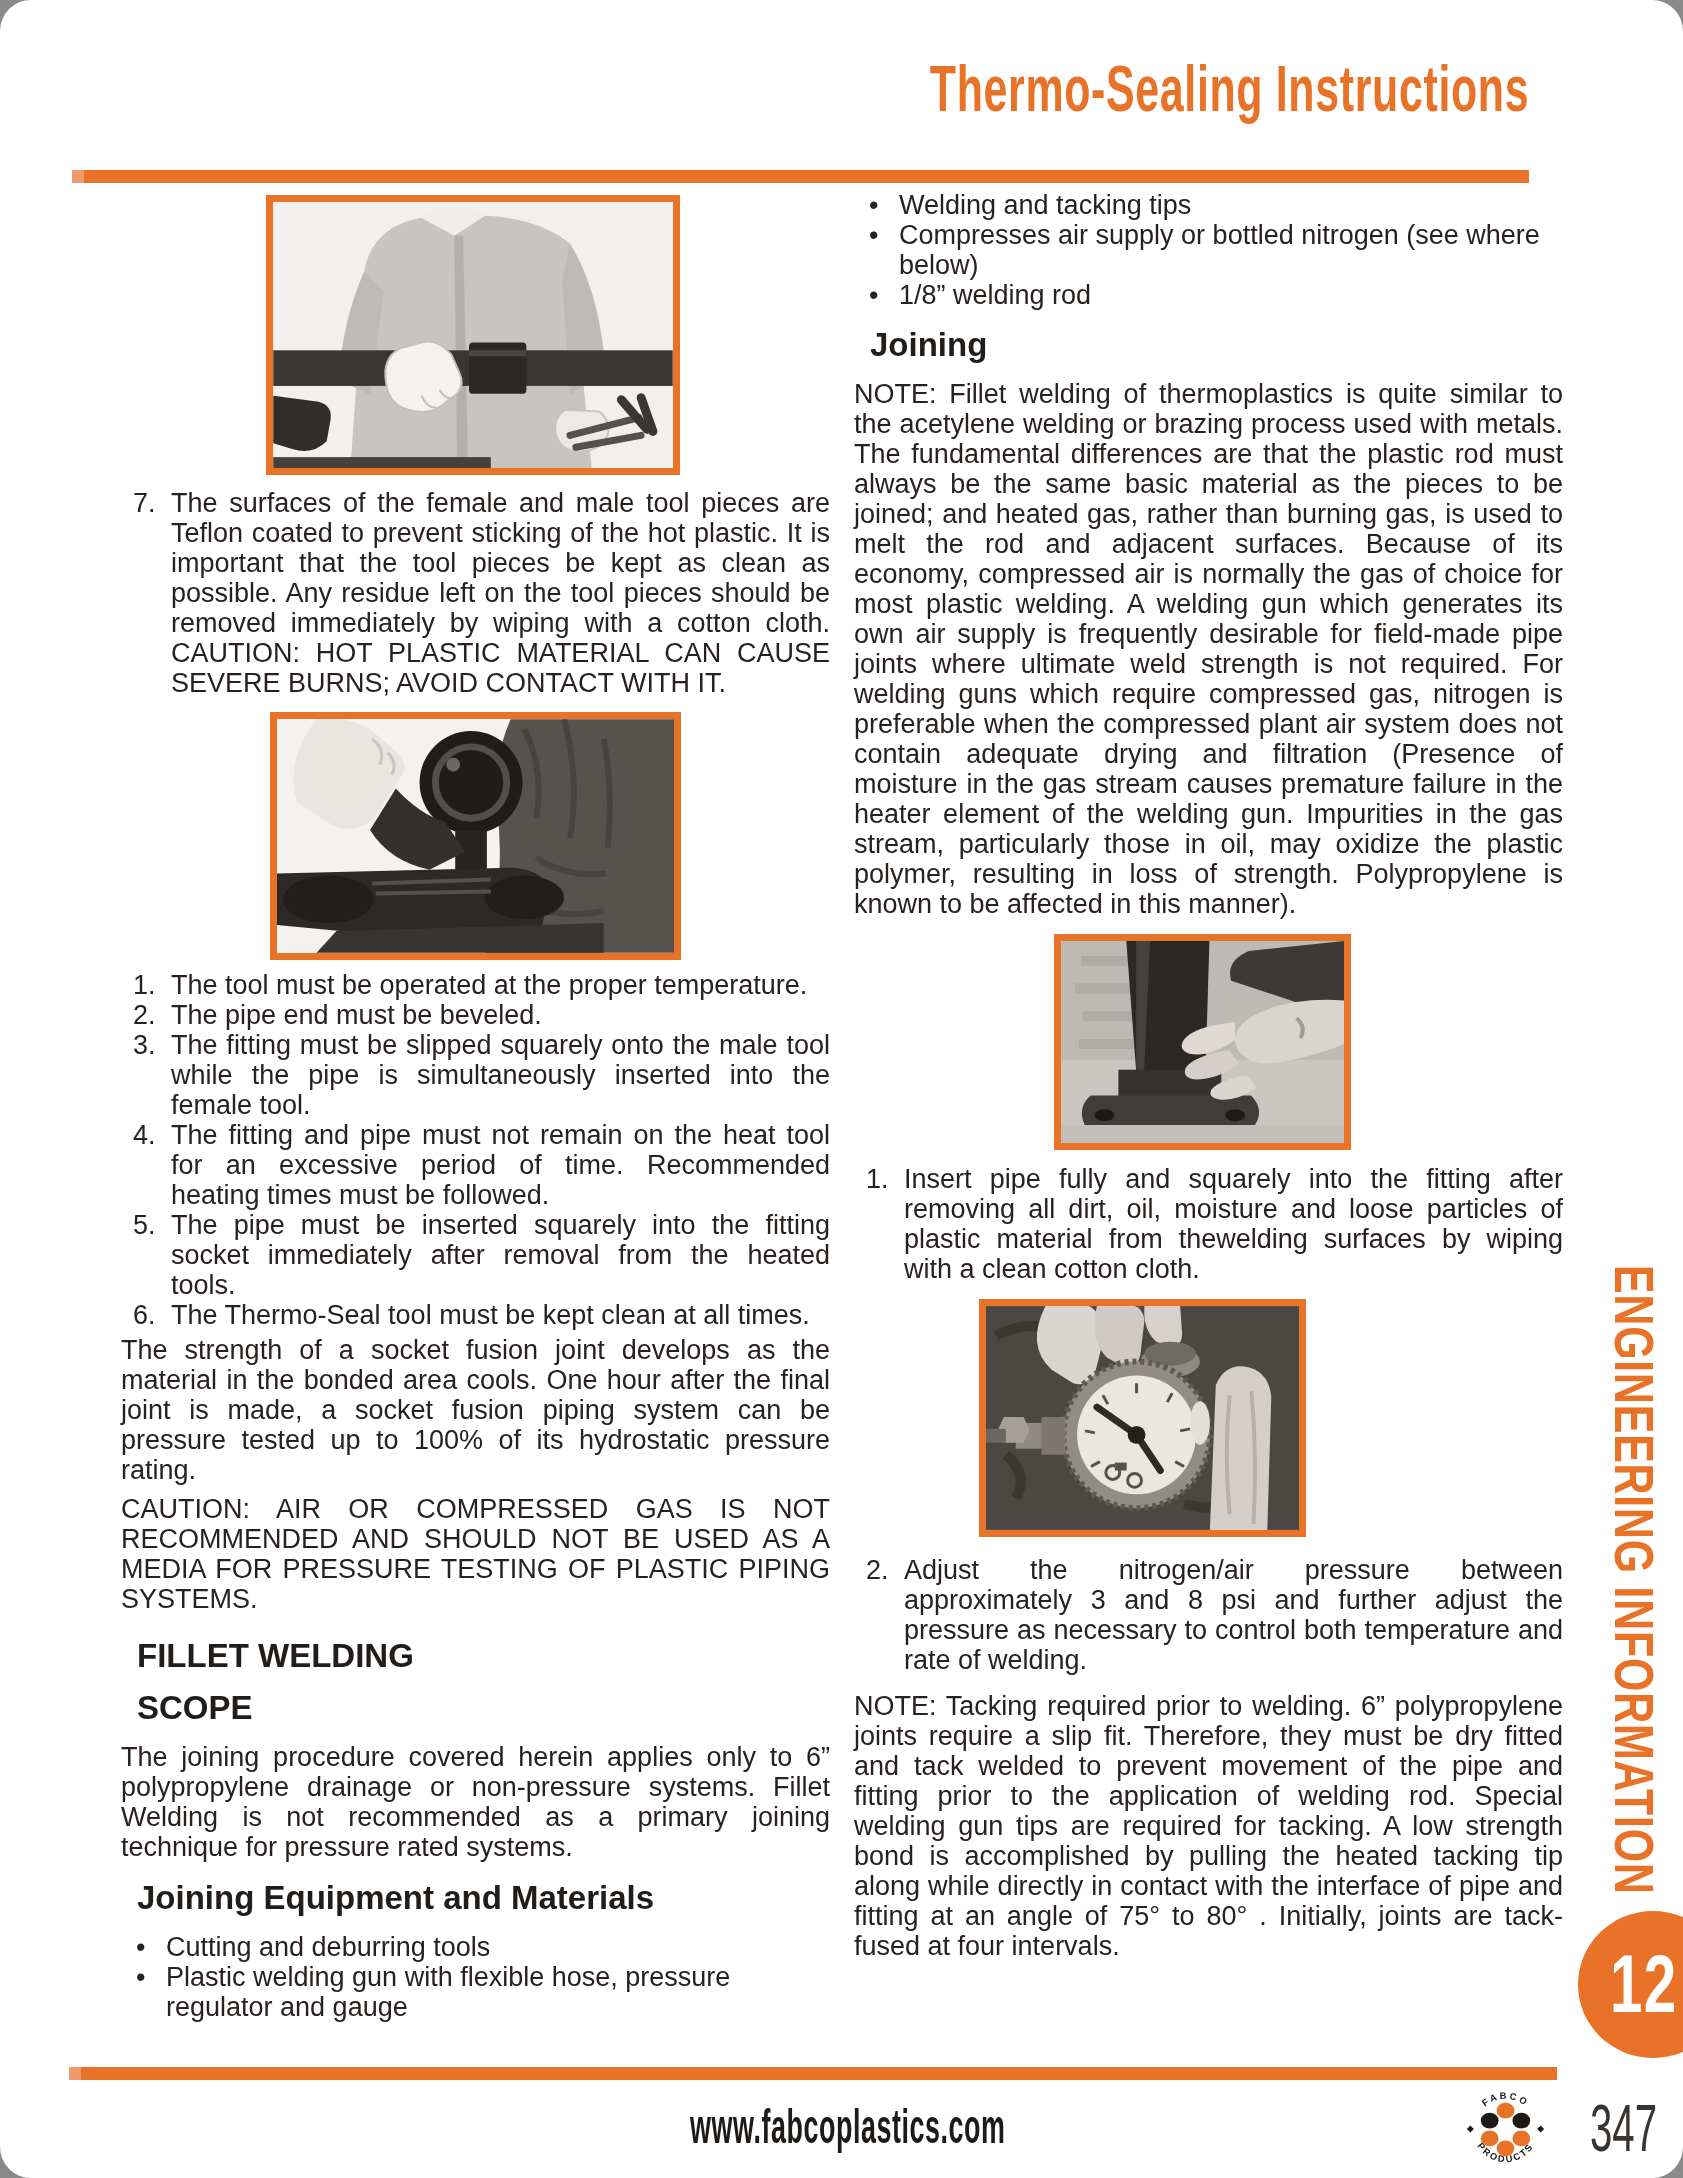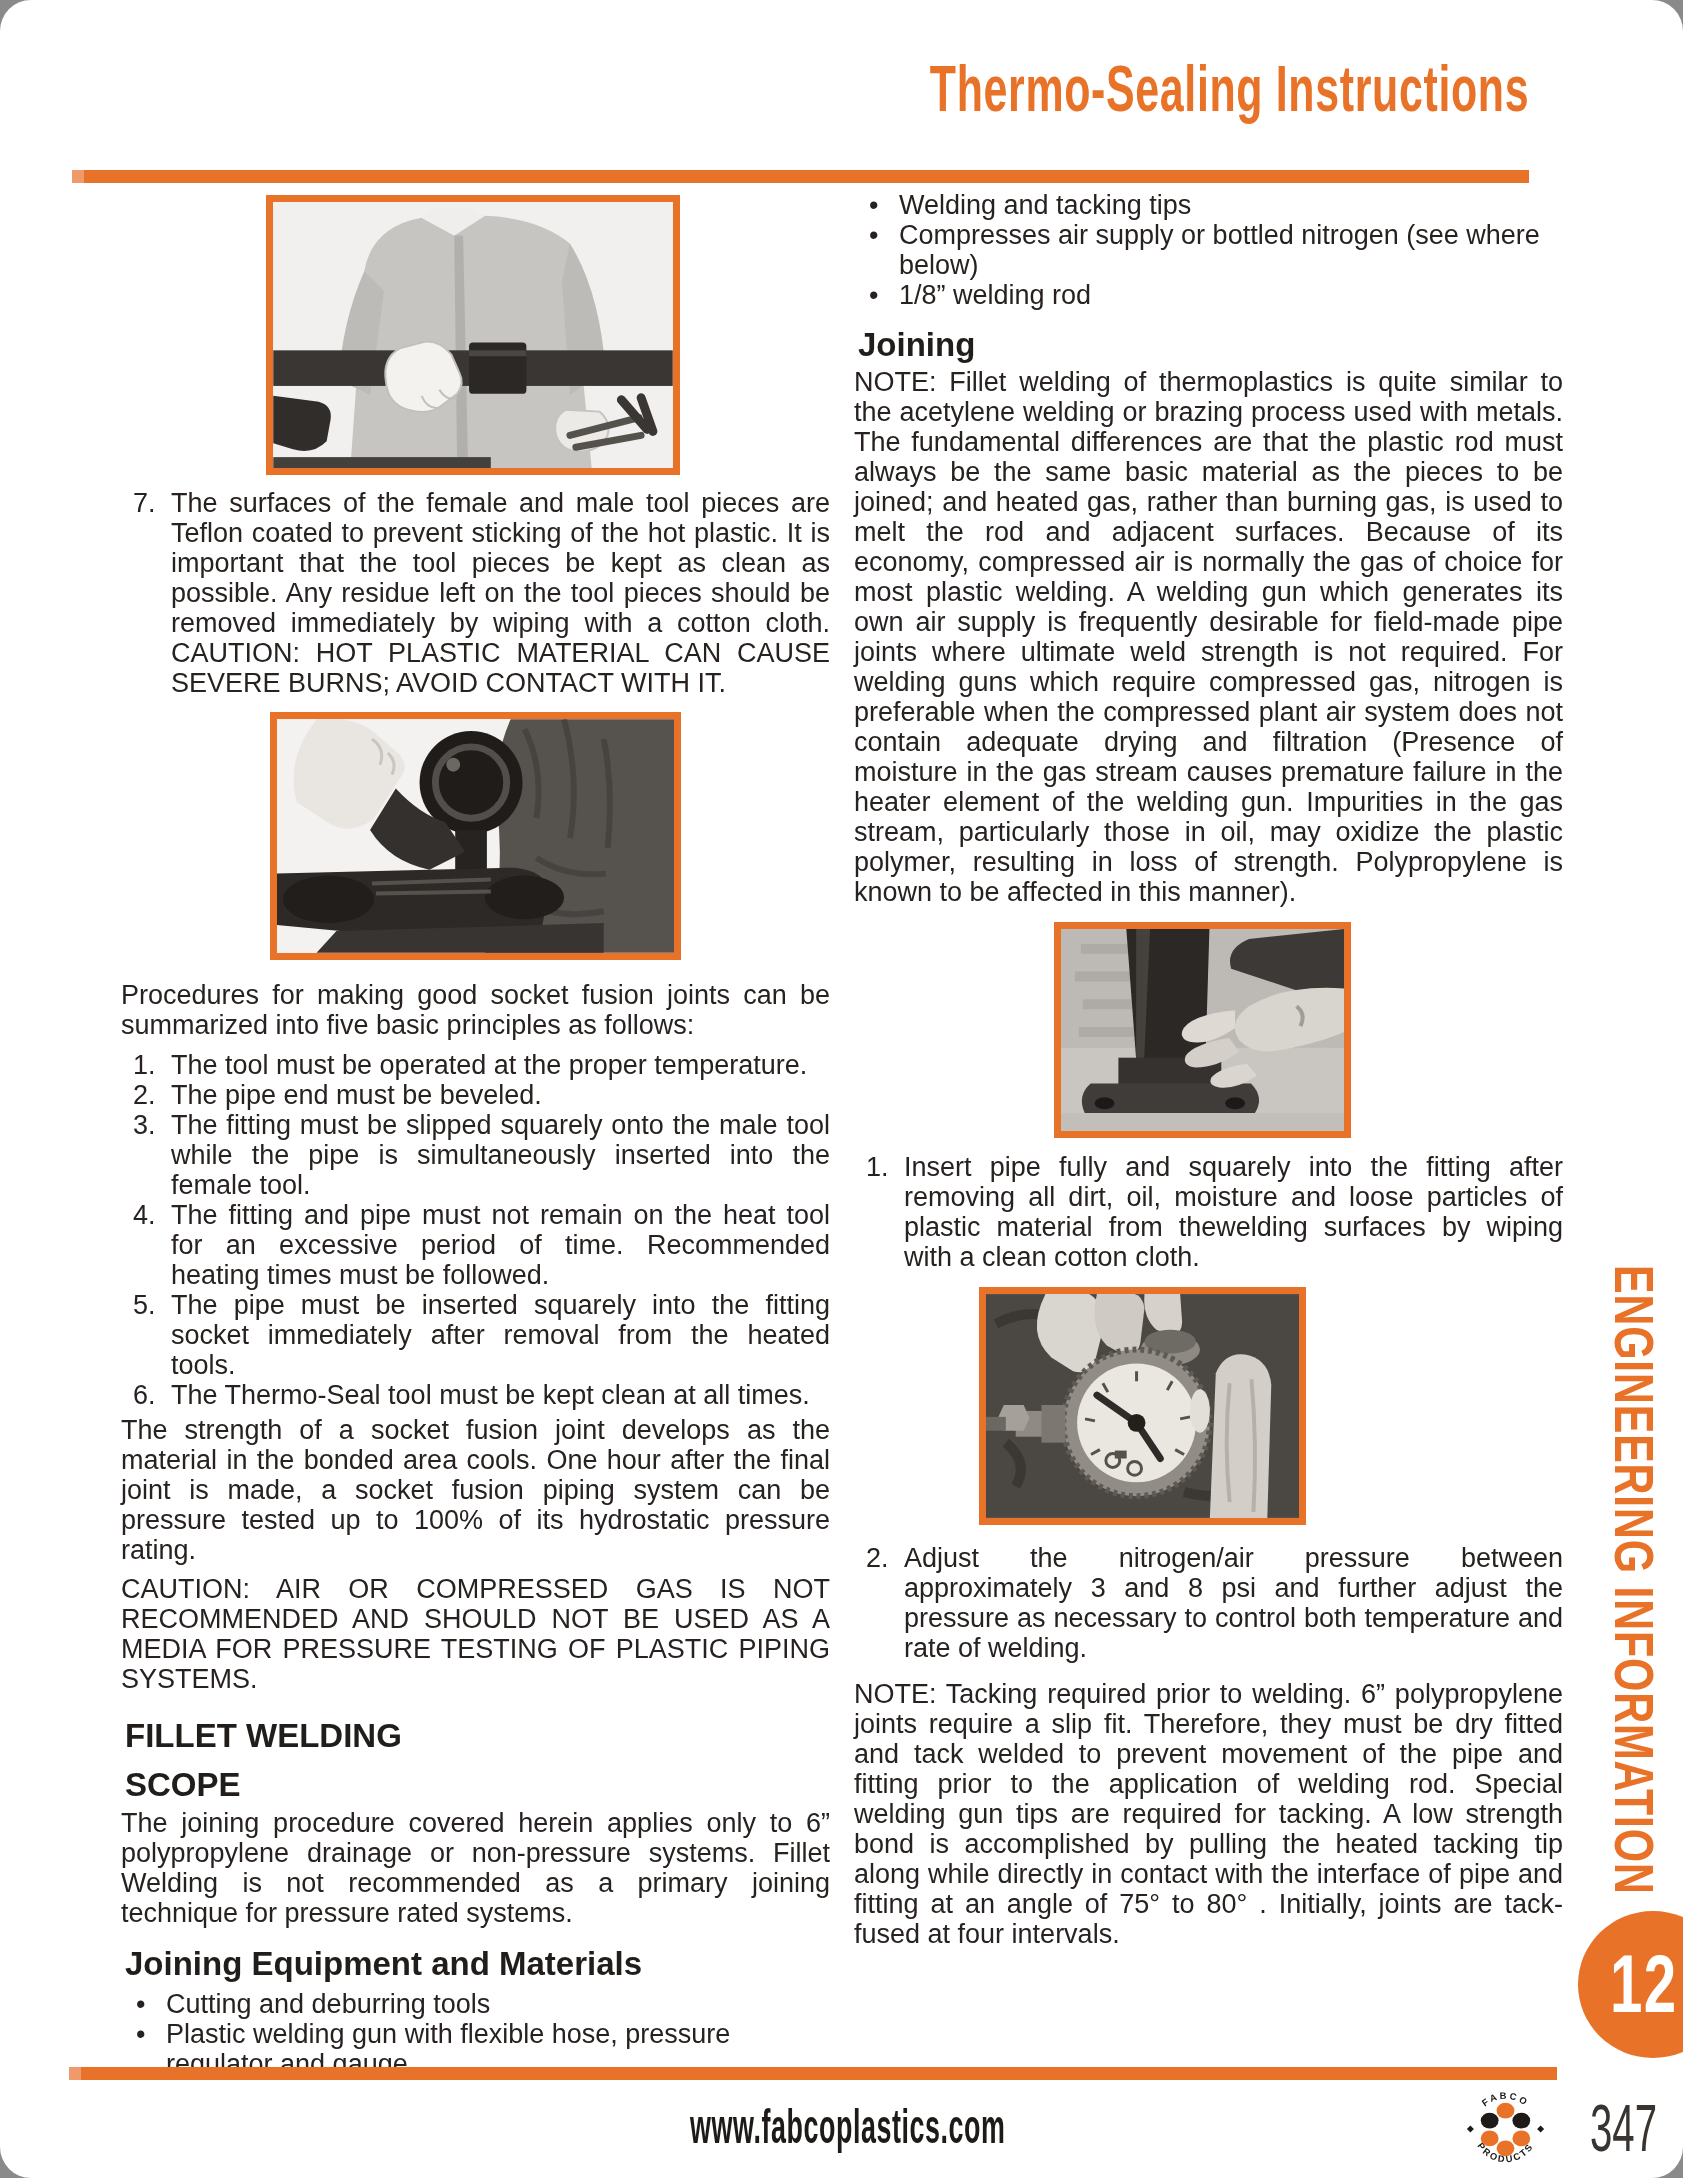--- a/index.html
+++ b/index.html
@@ -15,21 +15,21 @@
   }
   .hrule{position:absolute;height:13px;background:#e87227;}
   .hrule .cap{position:absolute;left:0;top:0;width:12px;height:13px;background:#f09a6b;}
   #rule-top{left:72px;top:170px;width:1457px;}
   #rule-bottom{left:69px;top:2067px;width:1488px;}
   
   .col{position:absolute;font-size:27px;line-height:30px;text-align:justify;}
   #col-left{left:121px;top:195px;width:709px;}
   #col-right{left:854px;top:190px;width:709px;}
   p{margin:0;}
-  h3{margin:4px;font-size:33px;line-height:36px;font-weight:bold;text-align:left;color:#211d1a;}
+  h3{margin:16px;font-size:33px;line-height:36px;font-weight:bold;text-align:left;color:#211d1a;}
   
   .photo{border:7px solid #e87227;background:#e8e6e2;display:block;}
   .photo svg{display:block;}
   
   .step{display:grid;grid-template-columns:50px 1fr;}
   .step .num{padding-left:12px;text-align:left;}
   .step .txt{text-align:justify;}
   
   ul.blist{list-style:none;margin:0;padding:0;}
   ul.blist li{position:relative;padding-left:45px;text-align:left;}
@@ -110,21 +110,20 @@
         <rect x="180" y="112" width="32" height="44" fill="#262320"></rect>
         <path d="M120,70 q24,26 50,34 l20,30 -36,18 q-40,-8 -60,-40 Z" fill="#33302d"></path>
         <path d="M0,156 L240,150 q36,4 34,28 l-6,30 q-60,20 -140,12 L0,208 Z" fill="#2c2926"></path>
         <ellipse cx="52" cy="182" rx="46" ry="24" fill="#211e1c"></ellipse>
         <ellipse cx="250" cy="180" rx="40" ry="22" fill="#211e1c"></ellipse>
         <path d="M60,214 L330,206 L330,236 L40,236 Z" fill="#373431"></path>
         <path d="M96,166 l120,-4 M100,176 l116,-2" stroke="#55514d" stroke-width="4"></path>
       </svg>
     </span>
 
-    <p style="margin-top:20px;">Procedures for making good socket fusion joints can be summarized into five basic principles as follows:</p>
 
     <div style="margin-top:10px;">
       <div class="step">
         <span class="num">1.</span>
         <span class="txt">The tool must be operated at the proper temperature.</span>
       </div>
       <div class="step">
         <span class="num">2.</span>
         <span class="txt">The pipe end must be beveled.</span>
       </div>

